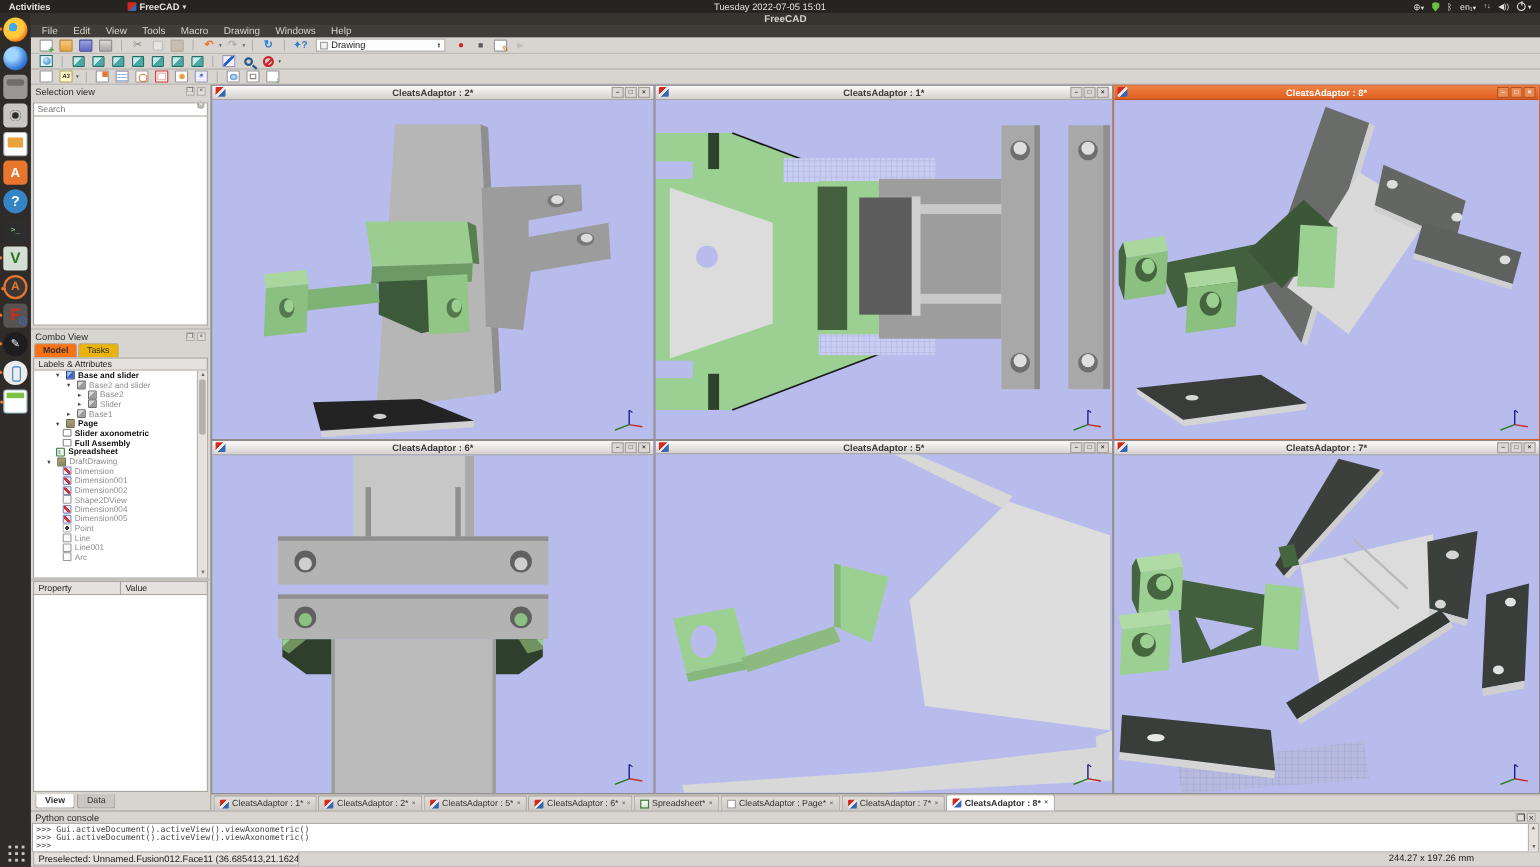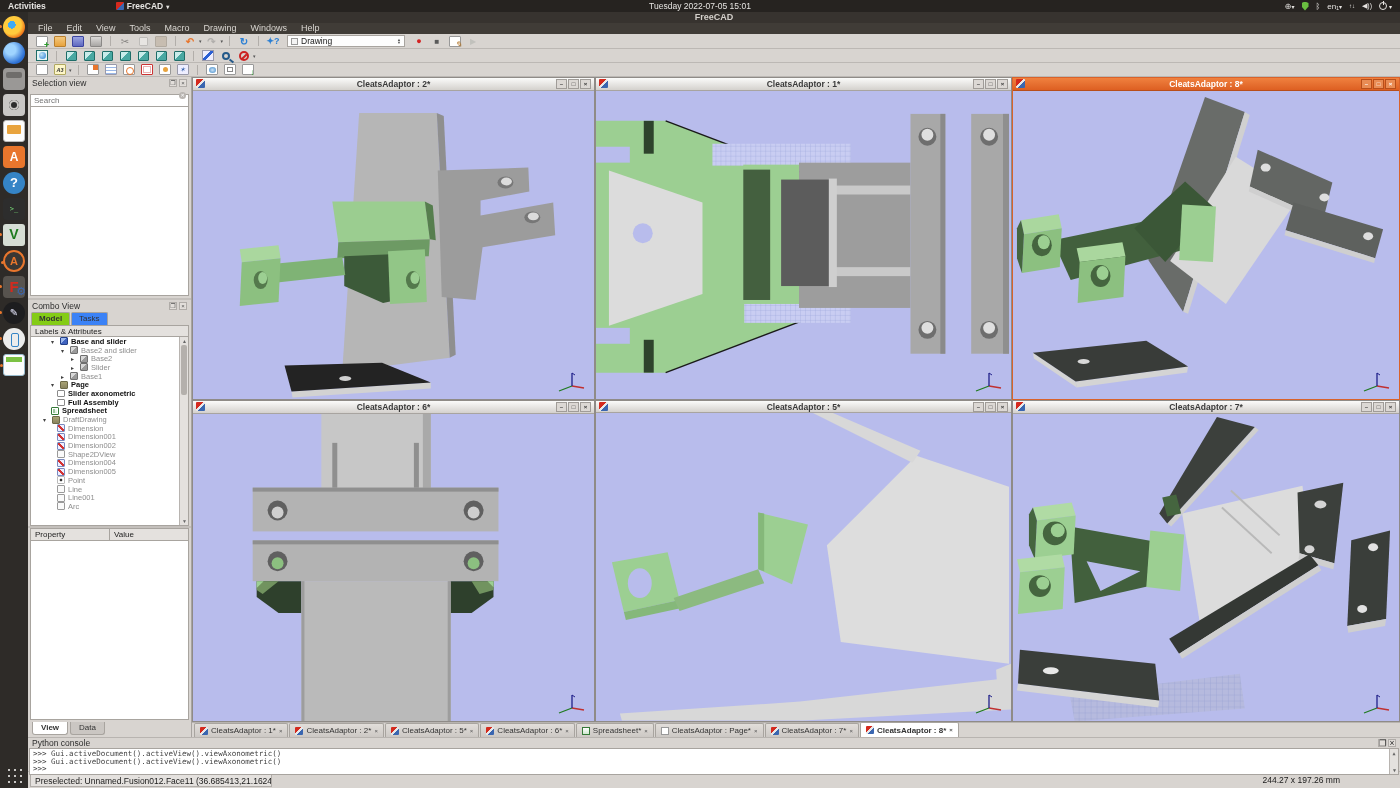--- a/index.html
+++ b/index.html
@@ -88,22 +88,22 @@
   .phead { height:12px; display:flex; align-items:center; font-size:8.5px; color:#2d2d2d; padding:0 4px; }
   .phead .pbtns { margin-left:auto; display:flex; gap:2px; font-size:6px; color:#555; }
   .pbtn { width:8px; height:8px; border:1px solid #b0aca8; background:#e2deda; text-align:center; line-height:7px; }
   #selsearch { height:14px; margin:0 2px; position:relative; }
   #selsearch input { width:100%; height:13px; border:1px solid #a8a49f; font-size:8px; padding:0 12px 0 3px; color:#333; font-family:"Liberation Sans",sans-serif; }
   #selsearch .clr { position:absolute; right:3px; top:3px; width:7px; height:7px; border-radius:50%; background:#b8b4b0; color:#fff; font-size:5px; text-align:center; line-height:7px; }
   .pwhite { background:#fff; border:1px solid #a8a49f; border-top:none; flex:1; margin:0 2px 2px; }
   #selpanel { height:223px; display:flex; flex-direction:column; border-bottom:2px solid #c4c0bc; }
   #combopanel { height:228px; display:flex; flex-direction:column; border-bottom:2px solid #c4c0bc; }
   .ctabs { height:13px; display:flex; padding-left:3px; gap:1px; }
-  .ctab { font-size:8px; padding:1px 7px; border:1px solid #a8a49f; border-bottom:none; border-radius:2px 2px 0 0; background:#3b82f6; color:#333; }
-  .ctab.on { background:#84cc16; font-weight:bold; }
+  .ctab { font-size:8px; padding:1px 7px; border:1px solid #a8a49f; border-bottom:none; border-radius:2px 2px 0 0; background:#eab308; color:#333; }
+  .ctab.on { background:#f97316; font-weight:bold; }
   #lheader { margin:0 2px; height:12px; background:#e4e1de; border:1px solid #a8a49f; font-size:8px; color:#222; padding:1px 4px; }
   #tree { background:#fff; border:1px solid #a8a49f; border-top:none; margin:0 2px; flex:1; overflow:hidden; position:relative; font-size:7.5px; }
   .trow { height:8.7px; display:flex; align-items:center; gap:3px; white-space:nowrap; }
   .exp { width:6px; font-size:6px; color:#444; flex:0 0 6px; }
   .exp-o::before { content:"▾"; } .exp-c::before { content:"▸"; }
   .tico { width:8px; height:8px; flex:0 0 8px; border-radius:1px; }
   .ic-cube-b { background:linear-gradient(135deg,#9db8ee 0 45%,#3f63c0 45%); border:1px solid #24418a; }
   .ic-cube-g { background:linear-gradient(135deg,#d8d8d8 0 45%,#9a9a9a 45%); border:1px solid #6f6f6f; }
   .ic-folder { background:linear-gradient(#a8a274,#8a8560); border:1px solid #6e6a48; }
   .ic-check { background:#fff; border:1px solid #8a8a8a; width:7px; height:7px; }

